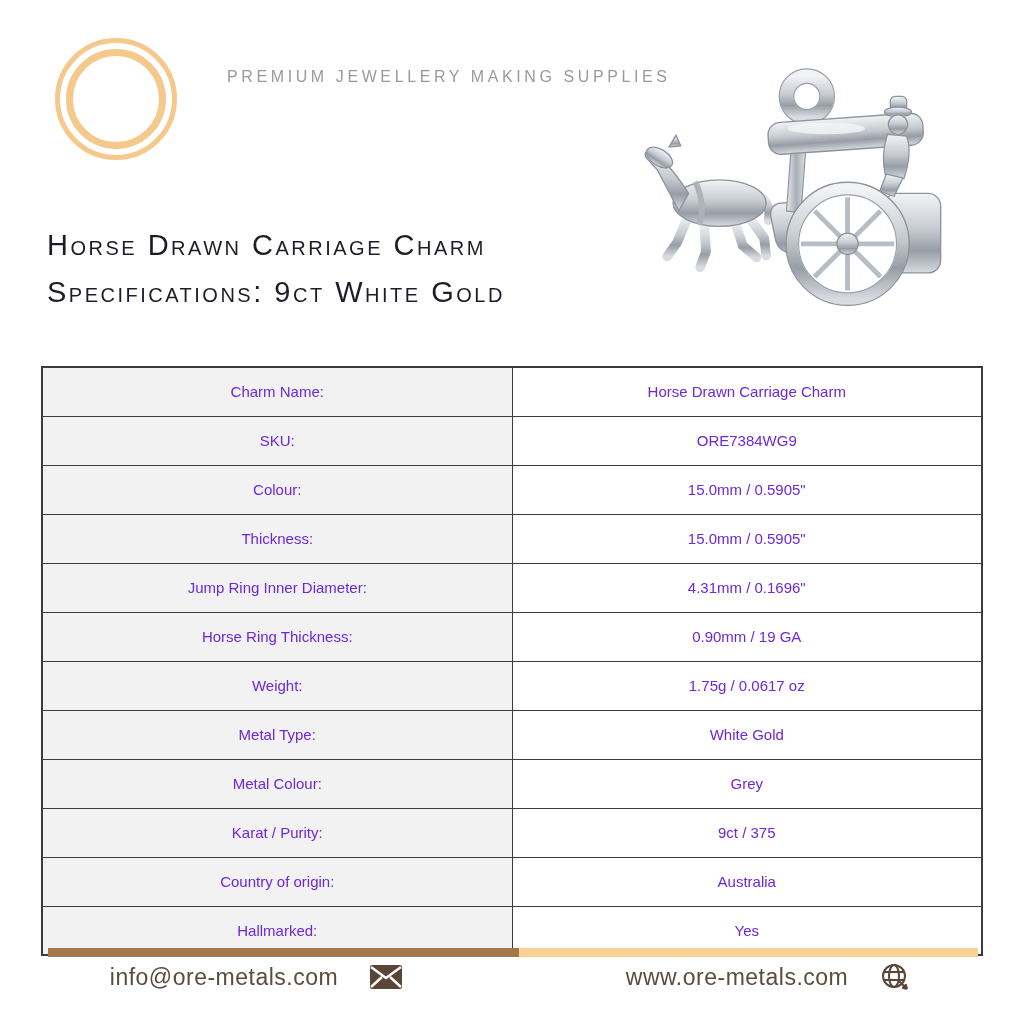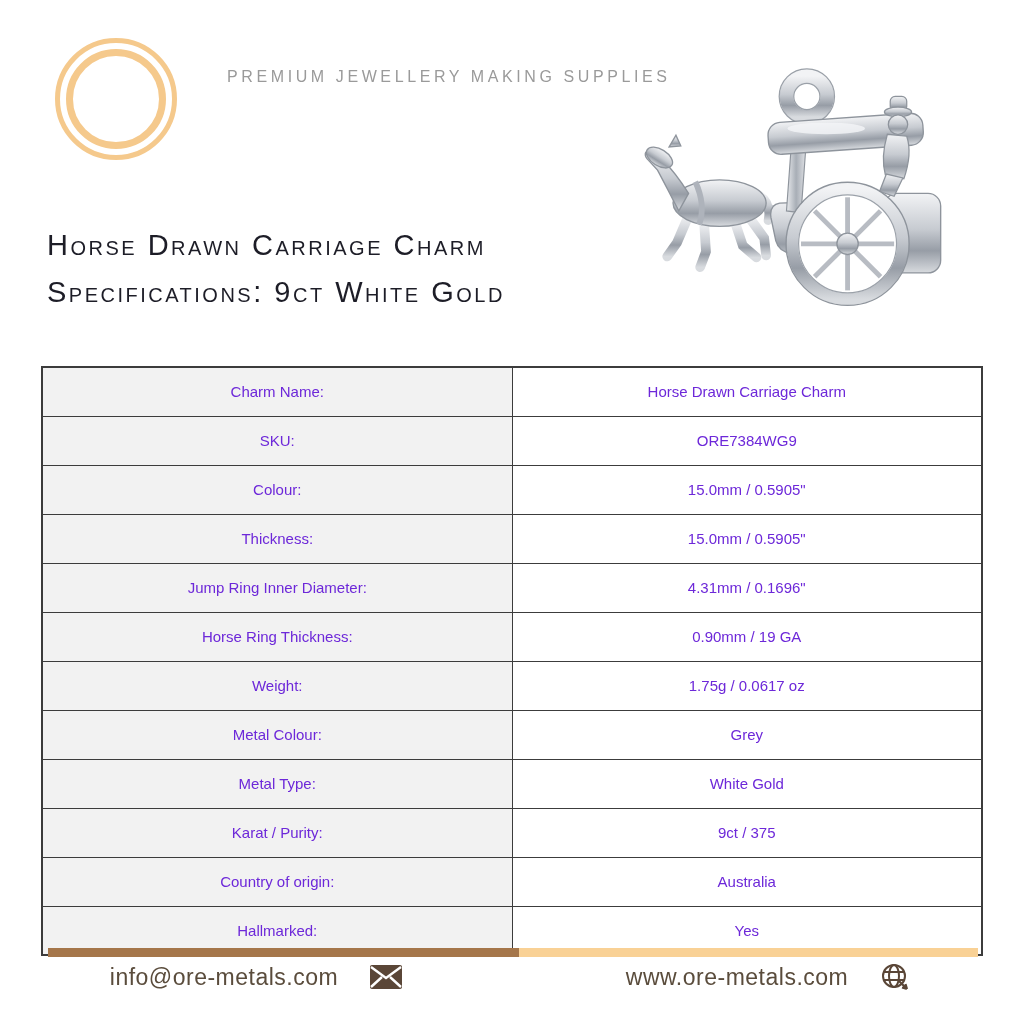--- a/index.html
+++ b/index.html
@@ -190,26 +190,26 @@
         </tr>
         <tr>
           <td class="label-cell">Horse Ring Thickness:</td>
           <td class="value-cell">0.90mm / 19 GA</td>
         </tr>
         <tr>
           <td class="label-cell">Weight:</td>
           <td class="value-cell">1.75g / 0.0617 oz</td>
         </tr>
         <tr>
+          <td class="label-cell">Metal Type:</td>
+          <td class="value-cell">White Gold</td>
+        </tr>
+        <tr>
           <td class="label-cell">Metal Colour:</td>
           <td class="value-cell">Grey</td>
-        </tr>
-        <tr>
-          <td class="label-cell">Metal Type:</td>
-          <td class="value-cell">White Gold</td>
         </tr>
         <tr>
           <td class="label-cell">Karat / Purity:</td>
           <td class="value-cell">9ct / 375</td>
         </tr>
         <tr>
           <td class="label-cell">Country of origin:</td>
           <td class="value-cell">Australia</td>
         </tr>
         <tr>

